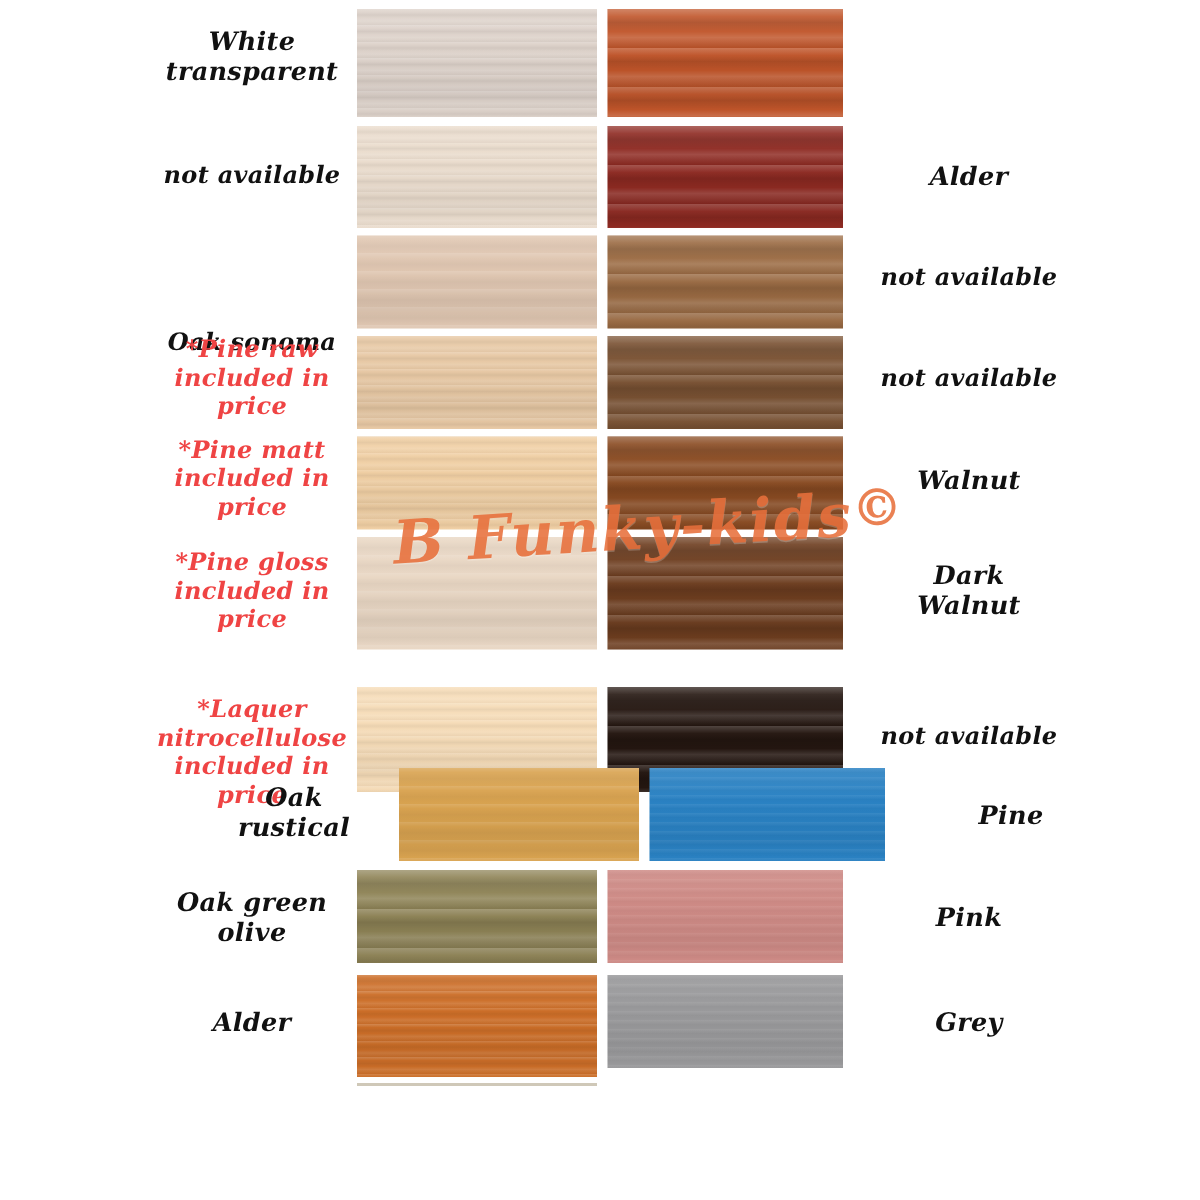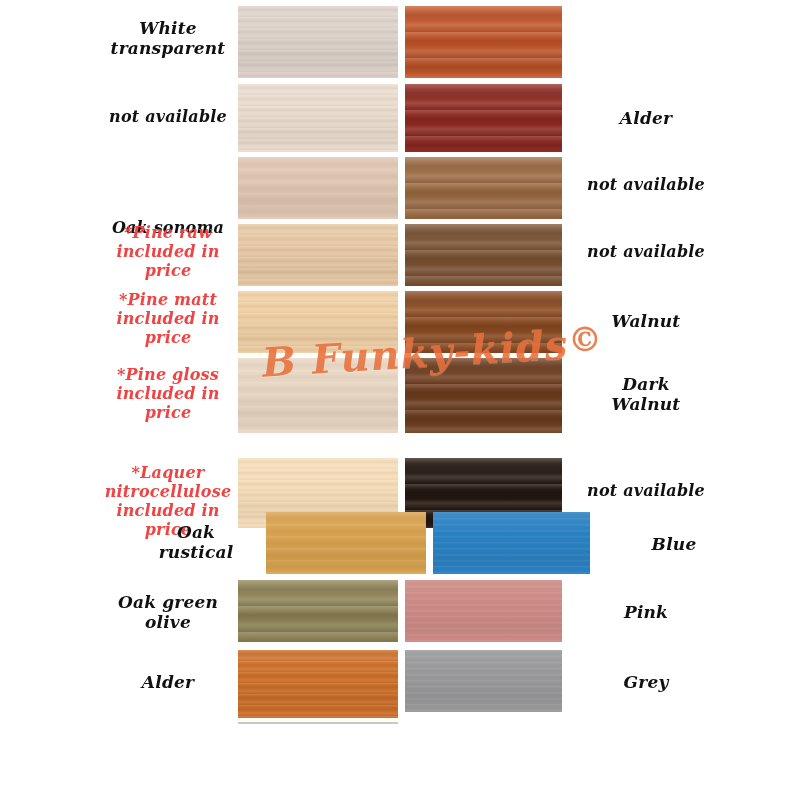--- a/index.html
+++ b/index.html
@@ -260,21 +260,21 @@
     <div class="label left" style="top:10px;font-size:17px;white-space:pre-line;">Oak
 rustical</div>
     <div class="swatch col-left" style="top:0px;height:62px;background:#d9a350;">
       <div class="grain soft"></div>
       <div class="sheen"></div>
     </div>
     <div class="swatch col-right" style="top:0px;height:62px;background:#2a82c4;">
       <div class="grain flat"></div>
       <div class="sheen"></div>
     </div>
-    <div class="label right" style="top:22px;font-size:17px;">Blue</div>
+    <div class="label right" style="top:22px;font-size:17px;">Pine</div>
   </div>
 
   <div class="row" style="top:650px;height:68px;">
     <div class="label left" style="top:22px;font-size:17px;">Alder</div>
     <div class="swatch col-left" style="top:0px;height:68px;background:#cc6e28;">
       <div class="grain fine"></div>
       <div class="sheen"></div>
     </div>
     <div class="swatch col-right" style="top:0px;height:62px;background:#9a9a9c;">
       <div class="grain flat"></div>

